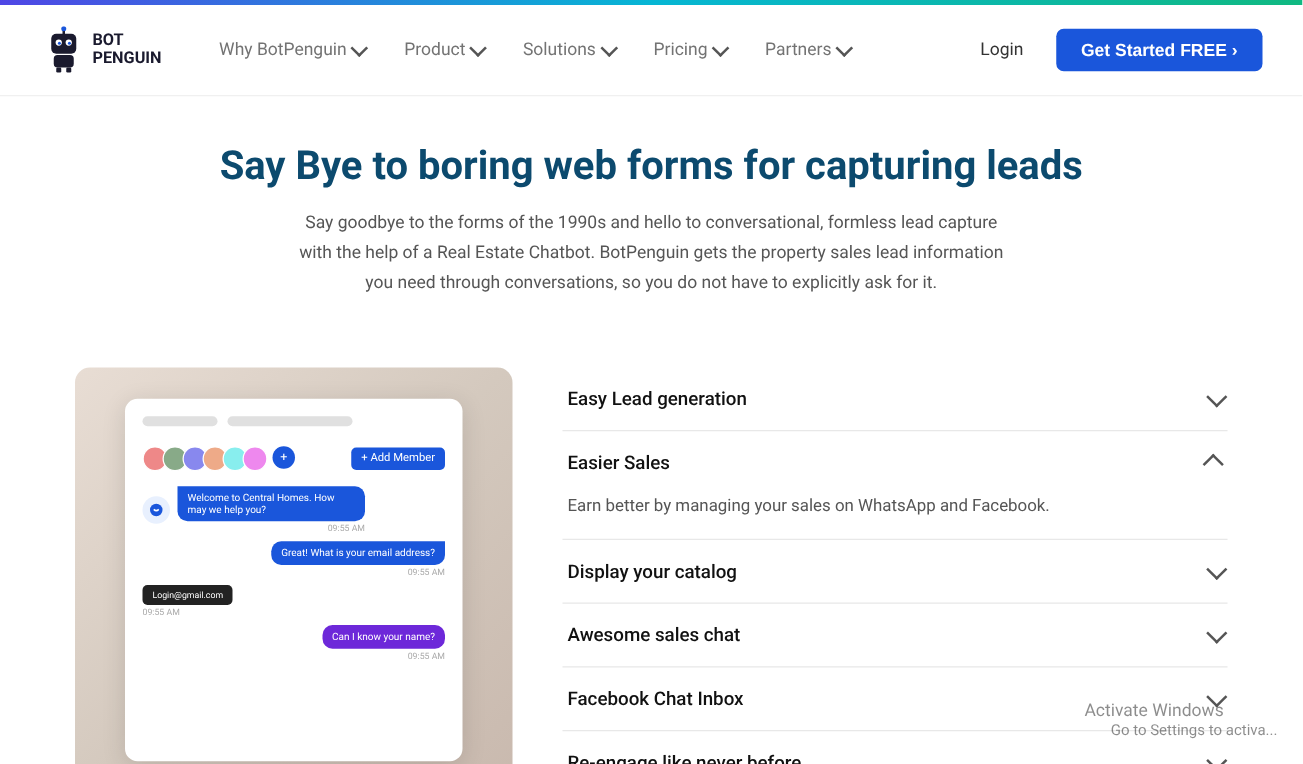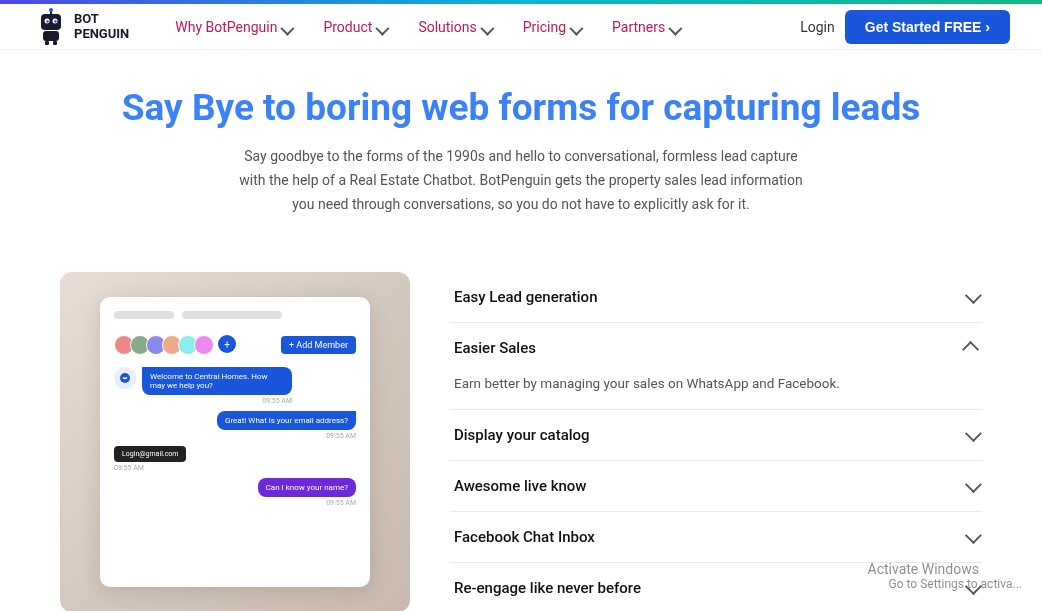--- a/index.html
+++ b/index.html
@@ -16,21 +16,21 @@
     .top-bar {
       height: 4px;
       background: linear-gradient(to right, #4f46e5, #06b6d4, #10b981);
     }
 
     
     nav {
       display: flex;
       align-items: center;
       padding: 0 32px;
-      height: 46px;
+      height: 73px;
       border-bottom: 1px solid #f0f0f0;
       background: #fff;
     }
     .logo {
       display: flex;
       align-items: center;
       gap: 4px;
       margin-right: 32px;
       text-decoration: none;
     }
@@ -39,40 +39,41 @@
       height: 38px;
     }
     .nav-items {
       display: flex;
       align-items: center;
       gap: 4px;
       flex: 1;
     }
     .nav-item {
       display: flex;
-      align-items: flex-end;
+      align-items: center;
       gap: 4px;
       padding: 6px 14px;
       font-size: 14px;
-      color: #be185d;
+      color: #737373;
       cursor: pointer;
       border-radius: 4px;
       white-space: nowrap;
     }
     .chevron-down {
       display: inline-block;
       width: 10px;
       height: 10px;
       border-right: 2px solid #555;
       border-bottom: 2px solid #555;
       transform: rotate(45deg) translateY(-2px);
     }
     .nav-right {
       display: flex;
       align-items: center;
+      gap: 16px;
     }
     .login-btn {
       font-size: 14px;
       color: #333;
       cursor: pointer;
       padding: 6px 10px;
     }
     .cta-btn {
       background: #1a56db;
       color: #fff;
@@ -84,23 +85,23 @@
       border: none;
       white-space: nowrap;
     }
 
     
     .hero-section {
       text-align: center;
       padding: 36px 20px 20px;
     }
     .hero-title {
-      font-size: 37px;
+      font-size: 32px;
       font-weight: 700;
-      color: #3b82f6;
+      color: #0c4a6e;
       margin-bottom: 14px;
     }
     .hero-subtitle {
       font-size: 14px;
       color: #555;
       max-width: 580px;
       margin: 16px auto;
       line-height: 1.7;
     }
 
@@ -181,21 +182,21 @@
     }
     
     .mock-chat {
       display: flex;
       flex-direction: column;
       gap: 6px;
       flex: 1;
     }
     .mock-bot-row {
       display: flex;
-      align-items: flex-start;
+      align-items: center;
       gap: 6px;
     }
     .mock-bot-icon {
       width: 22px;
       height: 22px;
       border-radius: 50%;
       background: #e8f0fe;
       display: flex;
       align-items: center;
       justify-content: center;
@@ -437,21 +438,21 @@
 
     <div class="accordion-item">
       <div class="accordion-header">
         <span class="accordion-title">Display your catalog</span>
         <span class="accordion-chevron"></span>
       </div>
     </div>
 
     <div class="accordion-item">
       <div class="accordion-header">
-        <span class="accordion-title">Awesome live know</span>
+        <span class="accordion-title">Awesome sales chat</span>
         <span class="accordion-chevron"></span>
       </div>
     </div>
 
     <div class="accordion-item">
       <div class="accordion-header">
         <span class="accordion-title">Facebook Chat Inbox</span>
         <span class="accordion-chevron"></span>
       </div>
     </div>

